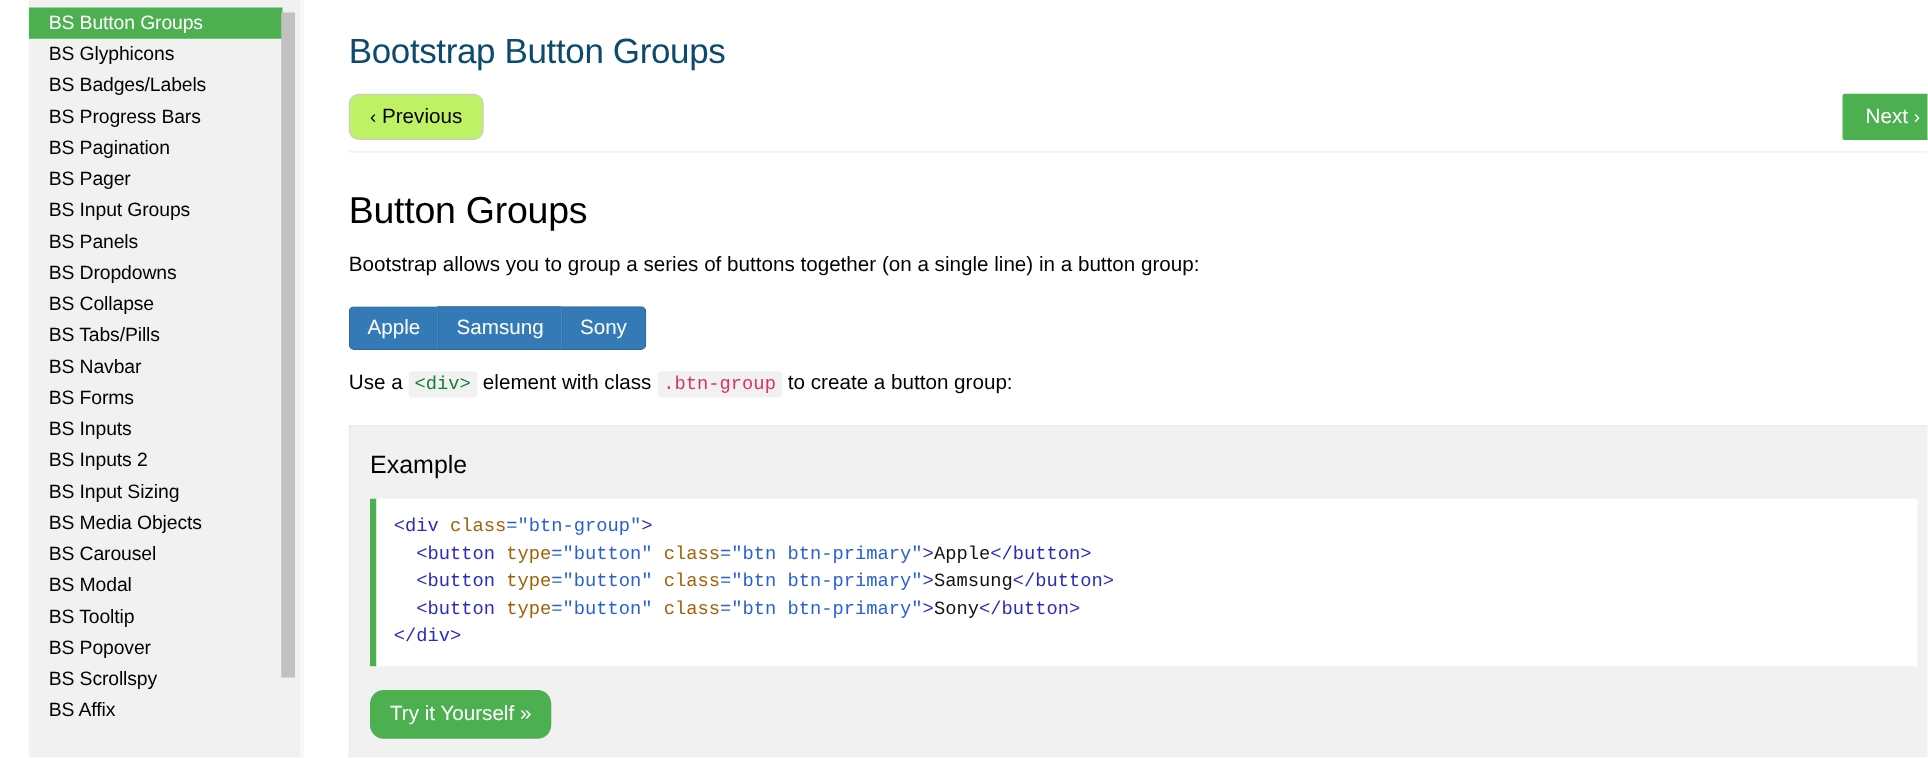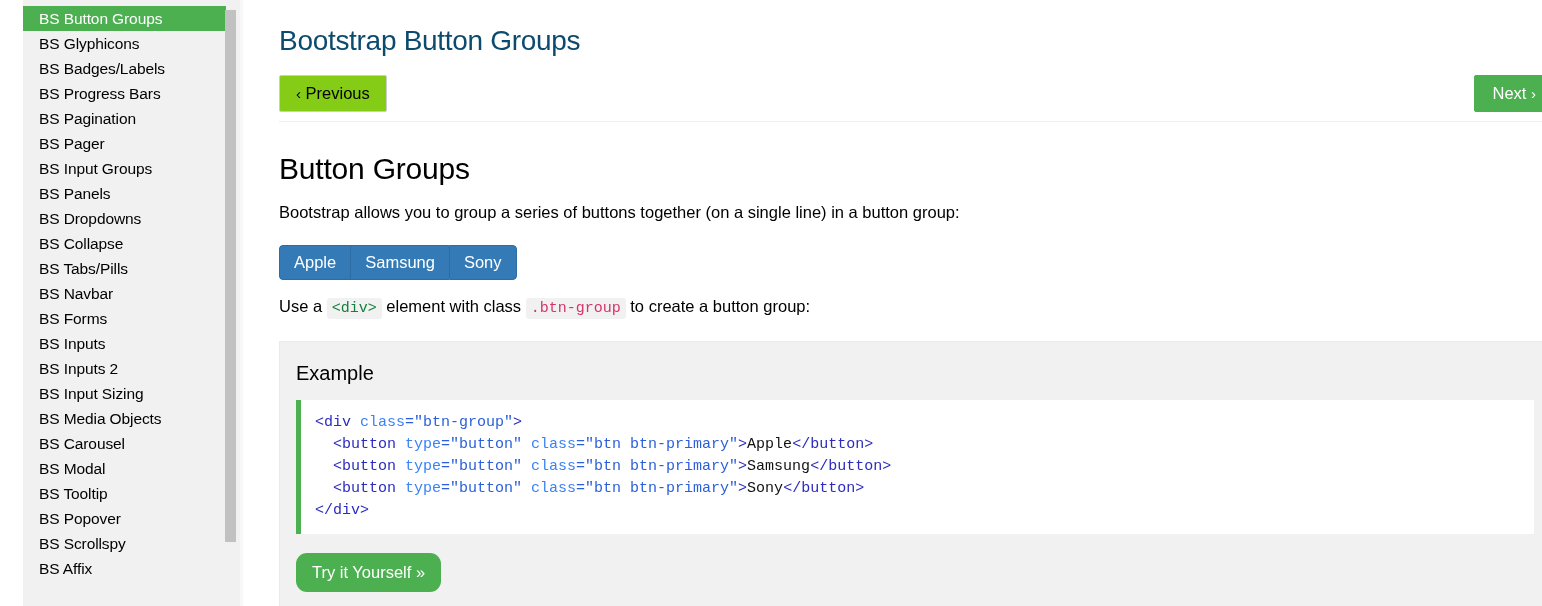--- a/index.html
+++ b/index.html
@@ -104,23 +104,23 @@
     height: 44px;
     margin-top: 10px;
   }
   #prev-button {
     position: absolute;
     left: 0;
     top: 0;
     height: 37px;
     line-height: 35px;
     padding: 0 16px;
-    background: #84cc16;
+    background: #bef264;
     border: 1px solid #cccccc;
-    border-radius: 2px;
+    border-radius: 8px;
     font-size: 16.5px;
     color: #000000;
     cursor: pointer;
     font-family: "Liberation Sans", sans-serif;
     white-space: nowrap;
   }
   #next-button {
     position: absolute;
     right: 5px;
     top: 0;
@@ -218,21 +218,21 @@
     background: #ffffff;
     border-left: 5px solid #4CAF50;
     padding: 12px 10px 12px 14px;
     font-family: "Liberation Mono", monospace;
     font-size: 15px;
     line-height: 22px;
     white-space: pre;
     overflow: hidden;
   }
   .c-tag { color: #2b2bbf; }
-  .c-attr { color: #3b82f6; }
+  .c-attr { color: #a16207; }
   .c-val { color: #2b5fd9; }
   .c-txt { color: #111111; }
 
   #tryit-button {
     margin-top: 19px;
     display: inline-block;
     background: #4CAF50;
     border: none;
     border-radius: 11px;
     color: #ffffff;

